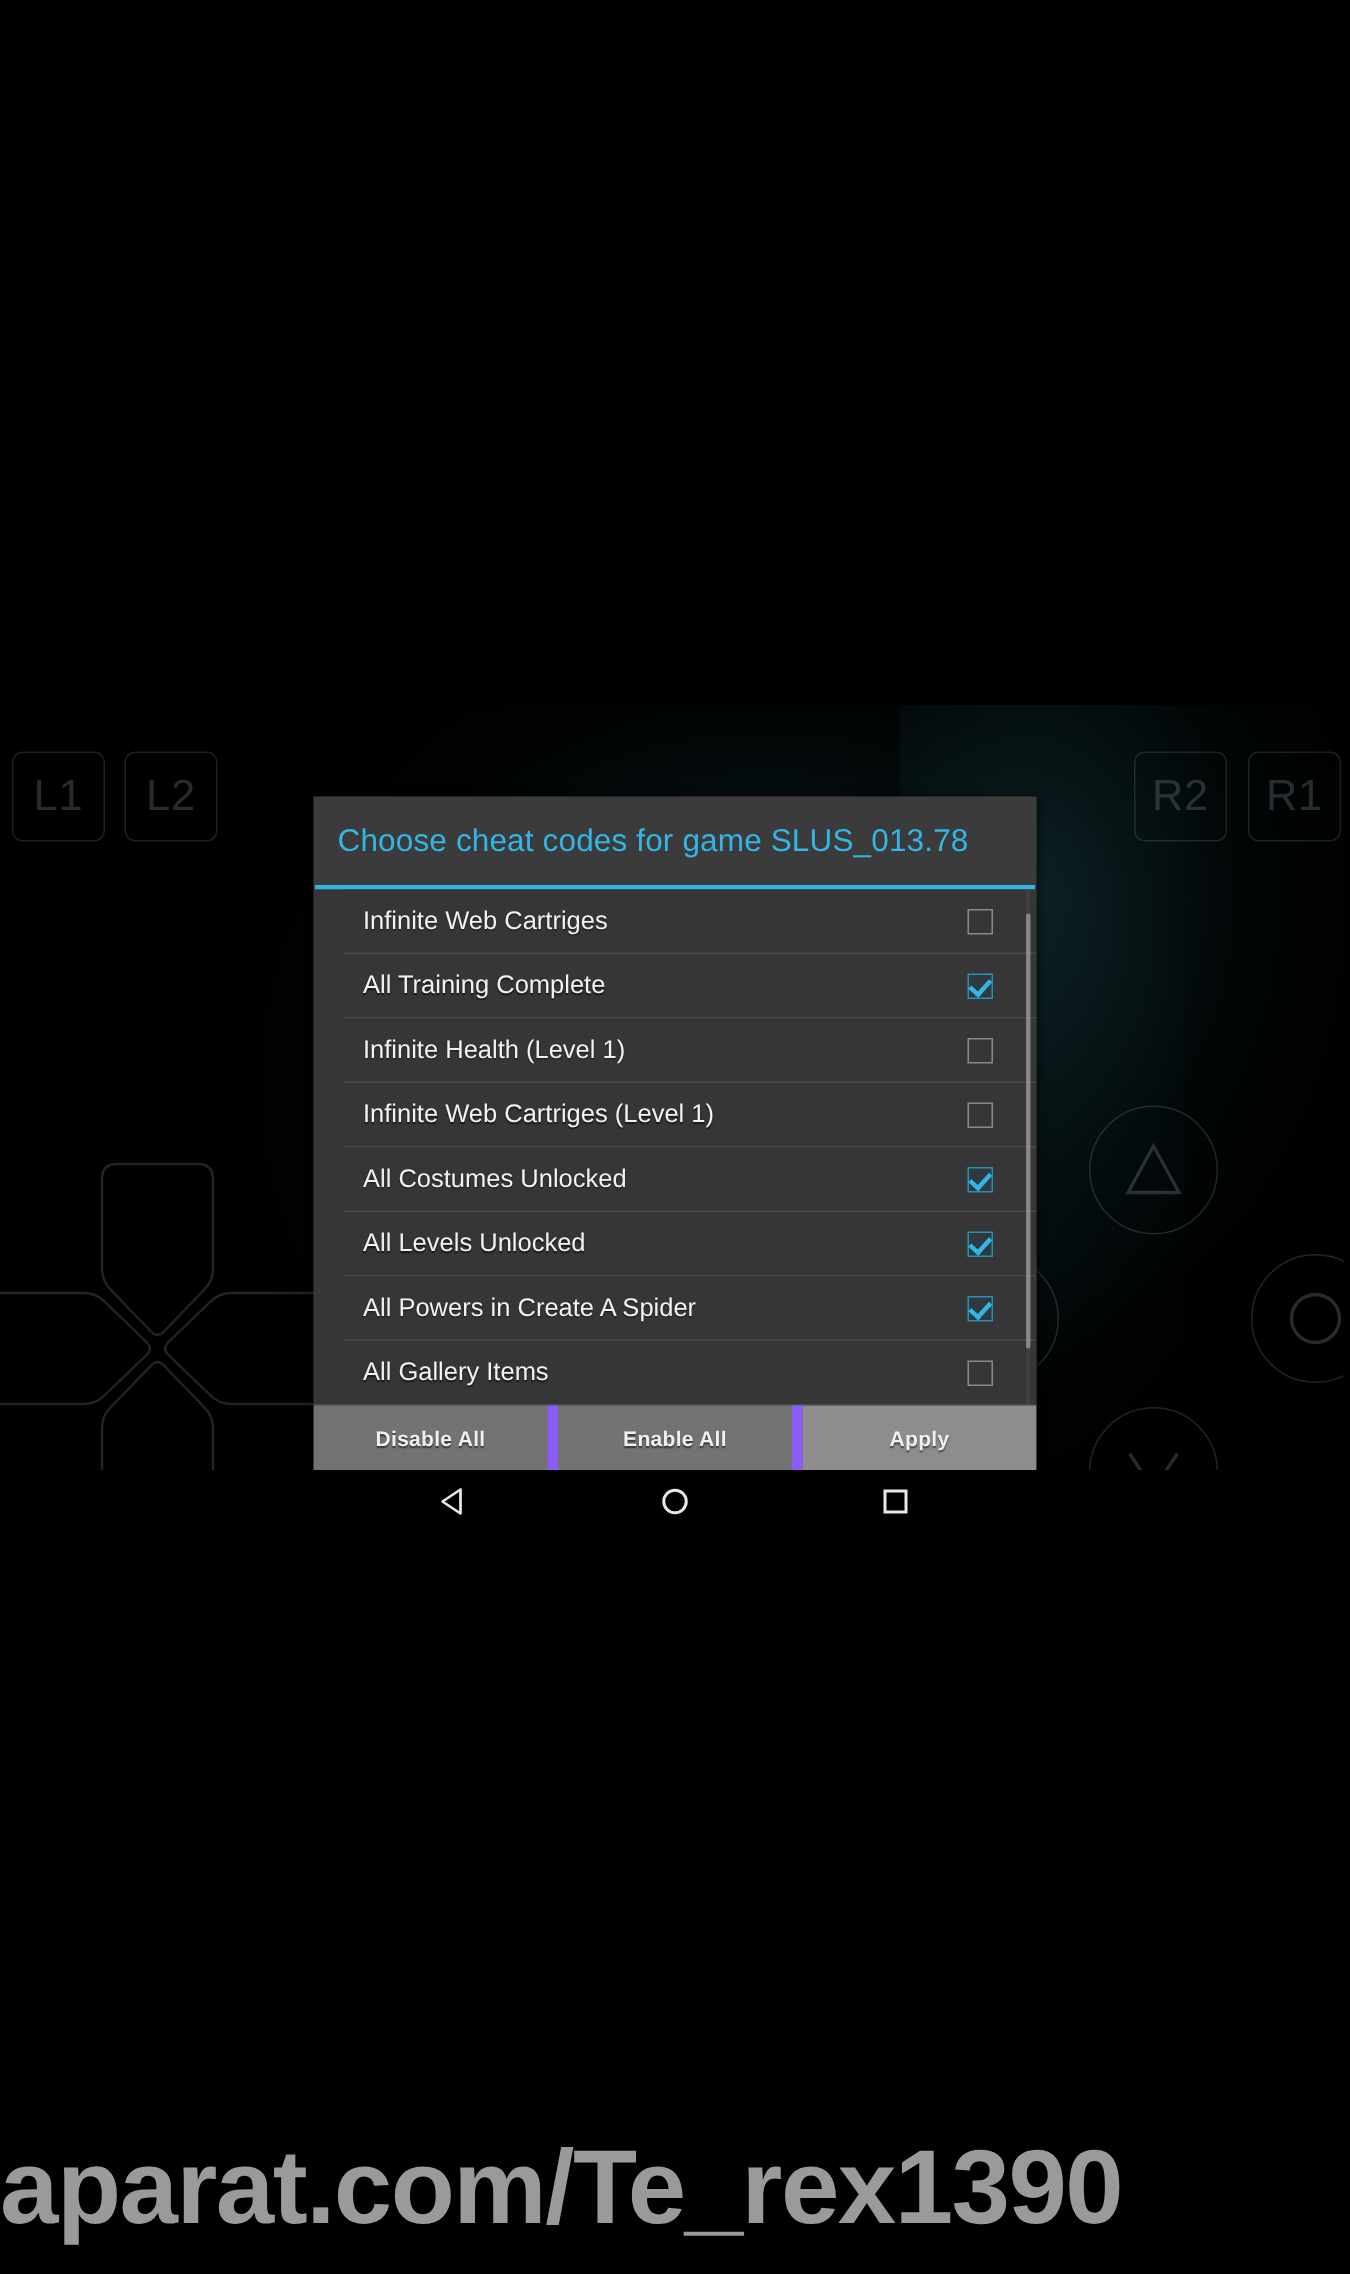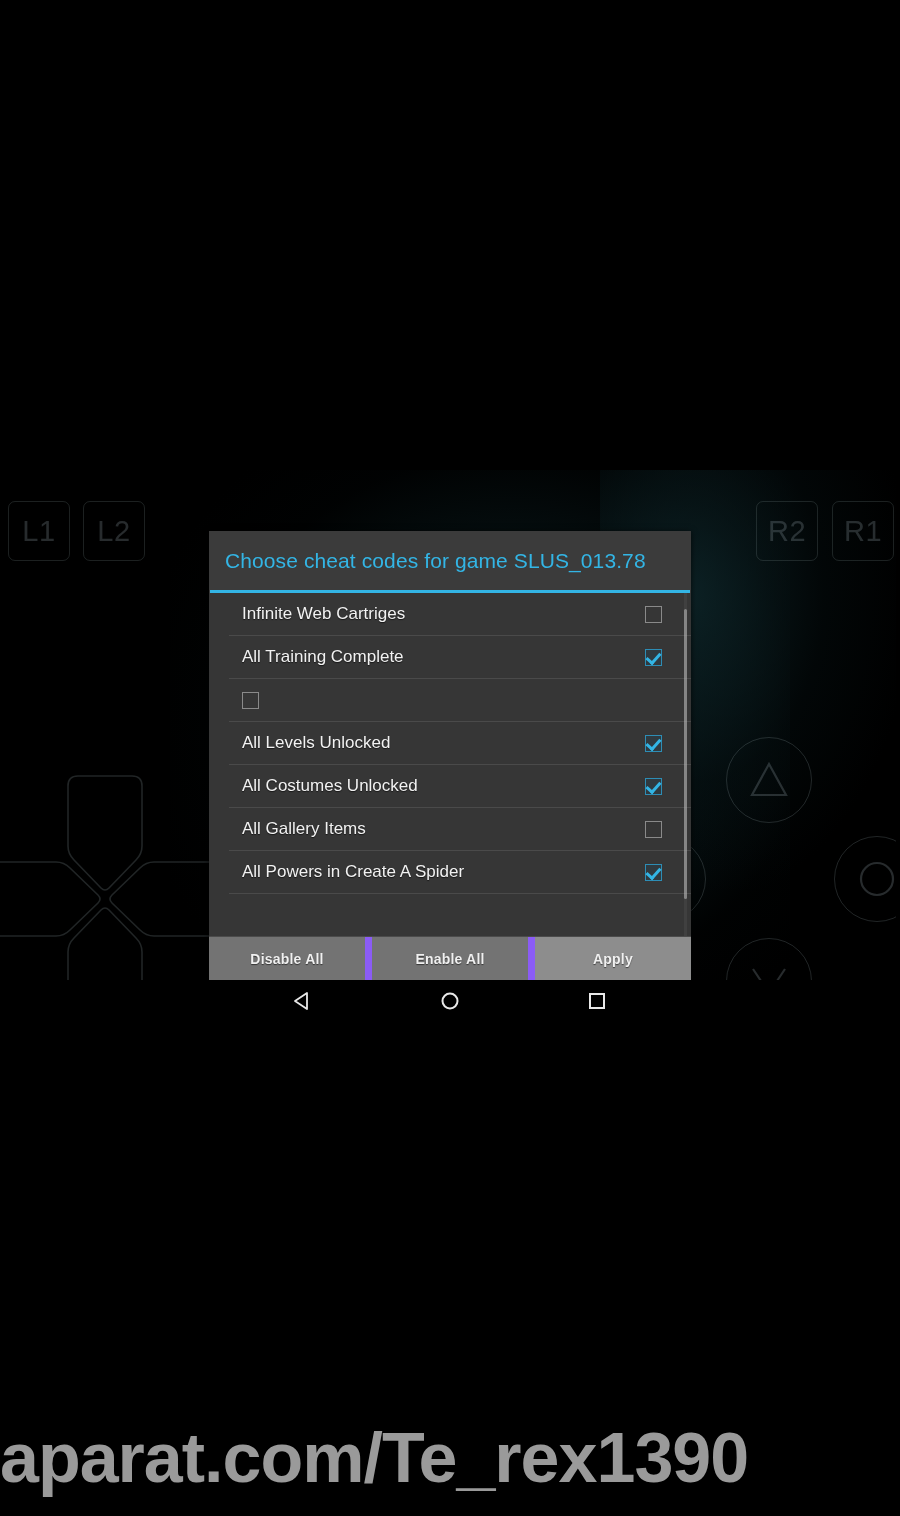--- a/index.html
+++ b/index.html
@@ -305,37 +305,42 @@
 
       <div class="cheat-row">
           <div class="cheat-label">Infinite Web Cartriges</div>
           <div class="cb"></div>
         </div>
         <div class="cheat-row">
           <div class="cheat-label">All Training Complete</div>
           <div class="cb checked"></div>
         </div>
         <div class="cheat-row">
+          <div class="cheat-label">Infinite Health (Level 1)</div>
           <div class="cb"></div>
+        </div>
+        <div class="cheat-row">
+          <div class="cheat-label">Infinite Web Cartriges (Level 1)</div>
+          <div class="cb"></div>
+        </div>
+        <div class="cheat-row">
+          <div class="cheat-label">All Costumes Unlocked</div>
+          <div class="cb checked"></div>
         </div>
         <div class="cheat-row">
           <div class="cheat-label">All Levels Unlocked</div>
           <div class="cb checked"></div>
         </div>
         <div class="cheat-row">
-          <div class="cheat-label">All Costumes Unlocked</div>
+          <div class="cheat-label">All Powers in Create A Spider</div>
           <div class="cb checked"></div>
         </div>
         <div class="cheat-row">
           <div class="cheat-label">All Gallery Items</div>
           <div class="cb"></div>
-        </div>
-        <div class="cheat-row">
-          <div class="cheat-label">All Powers in Create A Spider</div>
-          <div class="cb checked"></div>
         </div>
 
     <div id="list-scrollbar-track"></div>
         <div id="list-scrollbar-thumb"></div>
       </div>
 
     <div id="dialog-buttonbar">
 
     <div class="dlg-btn">Disable All</div>
         <div class="dlg-btn">Enable All</div>

